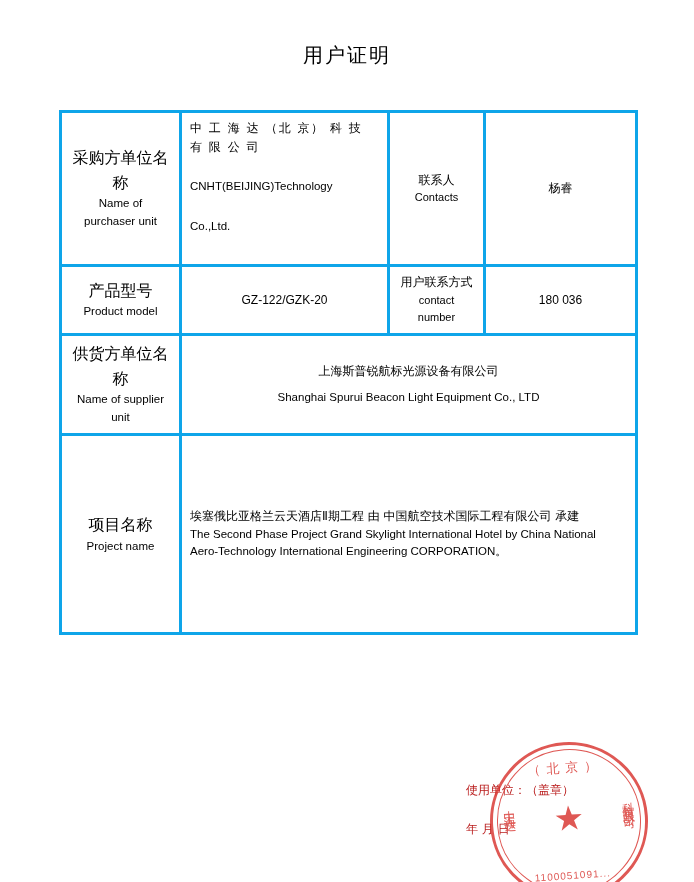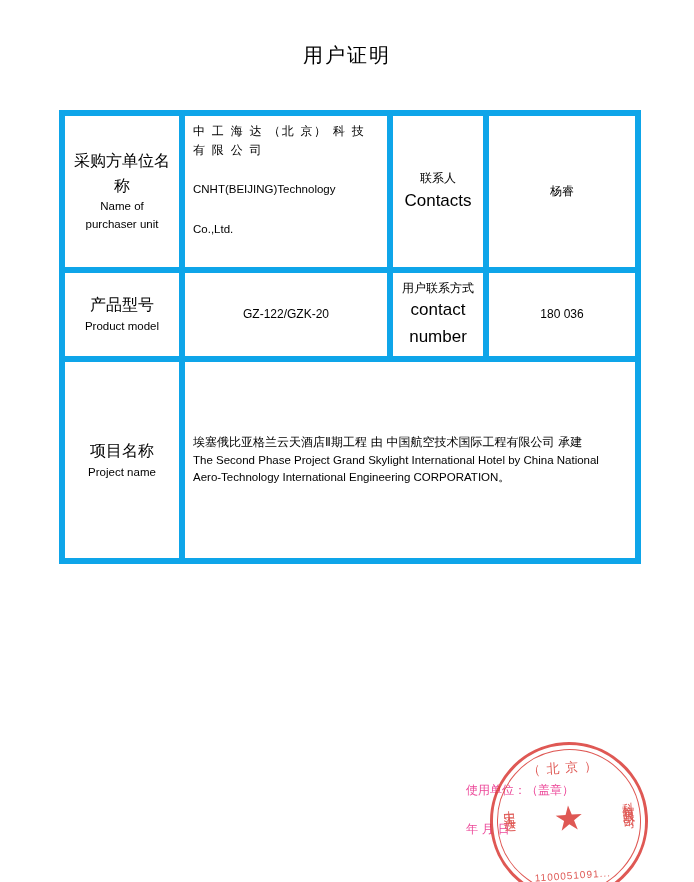--- a/index.html
+++ b/index.html
@@ -35,21 +35,21 @@
   }
   table.cert {
     position: absolute;
     top: 110px;
     left: 59px;
     width: 576px;
     border-collapse: collapse;
     table-layout: fixed;
   }
   table.cert td {
-    border: 6px solid #0ea5e9;
+    border: 3px solid #0ea5e9;
     vertical-align: middle;
     padding: 6px 8px;
     font-size: 12px;
     line-height: 1.55;
   }
   .lbl {
     text-align: center;
     font-size: 12px;
     line-height: 1.9;
   }
@@ -109,30 +109,30 @@
     vertical-align: middle;
     text-align: center;
     padding: 4px 10px;
   }
   .cell-eval-value {
     vertical-align: top;
     padding-top: 12px;
   }
   .contact-cell { text-align: center; }
   .contact-cell .cn { font-family: "DejaVu Sans", sans-serif; display: block; }
-  .contact-cell .en { font-family: "Liberation Sans", sans-serif; font-size: 17px; display: block; }
+  .contact-cell .en { font-family: "Liberation Sans", sans-serif; font-size: 11px; display: block; }
 
   .sign-line {
     position: absolute;
     left: 466px;
     top: 782px;
     width: 200px;
     font-family: "DejaVu Sans", sans-serif;
     font-size: 12px;
-    color: #ec4899;
+    color: #b91c1c;
     text-align: left;
   }
   .sign-line .date {
     display: block;
     margin-top: 22px;
   }
   .stamp {
     position: absolute;
     left: 490px;
     top: 742px;
@@ -242,20 +242,31 @@
         </td>
         <td class="center val-en">GZ-122/GZK-20</td>
         <td class="contact-cell">
           <span class="cn">用户联系方式</span>
           <span class="en">contact</span>
           <span class="en">number</span>
         </td>
         <td class="center val-en">180        036</td>
       </tr>
 
+      <tr class="row-supplier">
+        <td class="lbl">
+          <span class="cn">供货方单位名称</span>
+          <span class="en">Name of supplier</span>
+          <span class="en">unit</span>
+        </td>
+        <td class="supplier-val" colspan="3">
+          <span class="cn">上海斯普锐航标光源设备有限公司</span>
+          <span class="en">Shanghai Spurui Beacon Light Equipment Co., LTD</span>
+        </td>
+      </tr>
 
       <tr class="row-project">
         <td class="lbl">
           <span class="cn">项目名称</span>
           <span class="en">Project name</span>
         </td>
         <td class="cell-project-value" colspan="3">
           <span class="cn">埃塞俄比亚格兰云天酒店Ⅱ期工程  由  中国航空技术国际工程有限公司  承建</span>
           <span class="en">The Second Phase Project Grand Skylight International Hotel by China National</span>
           <span class="en">Aero-Technology International Engineering CORPORATION。</span>

